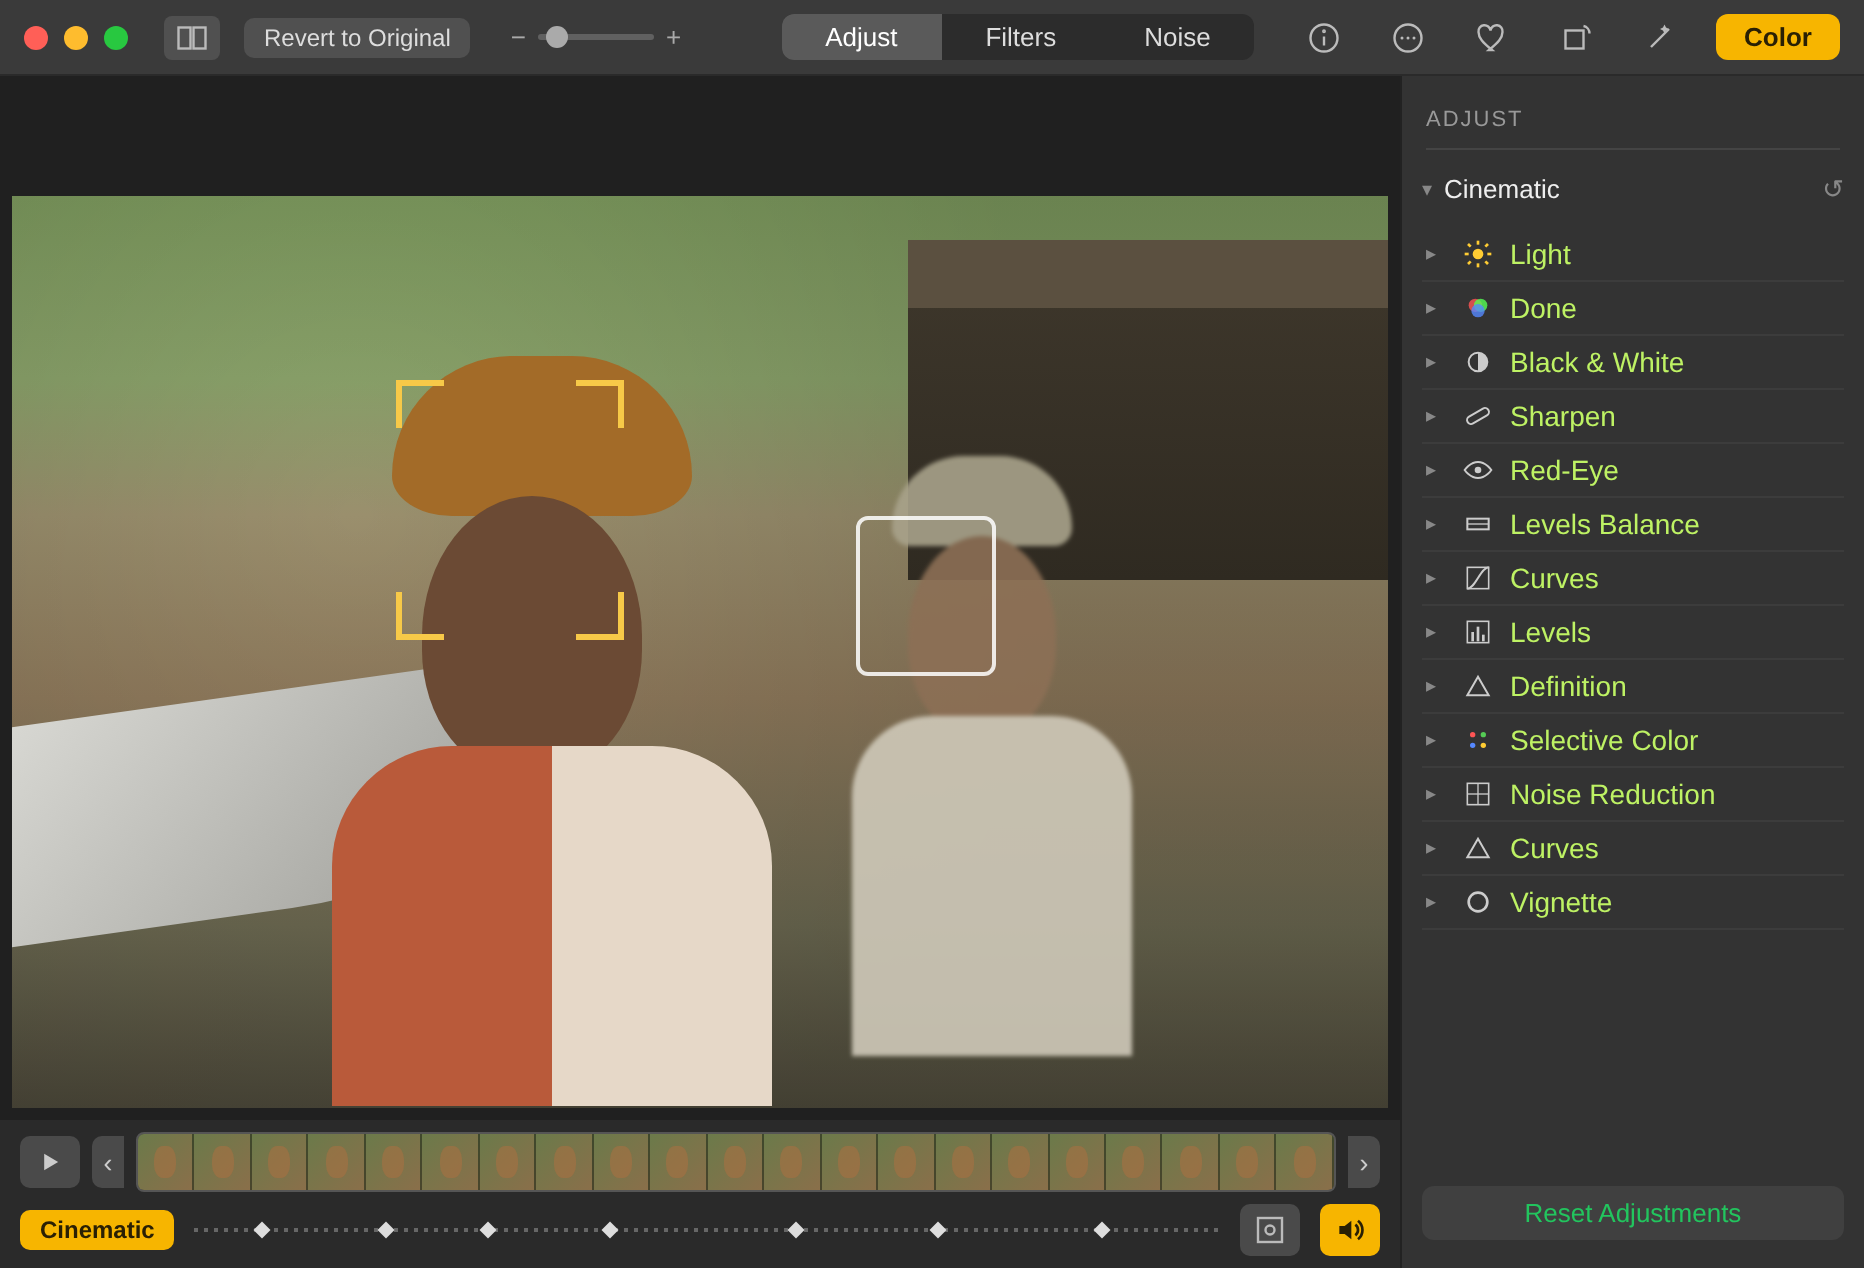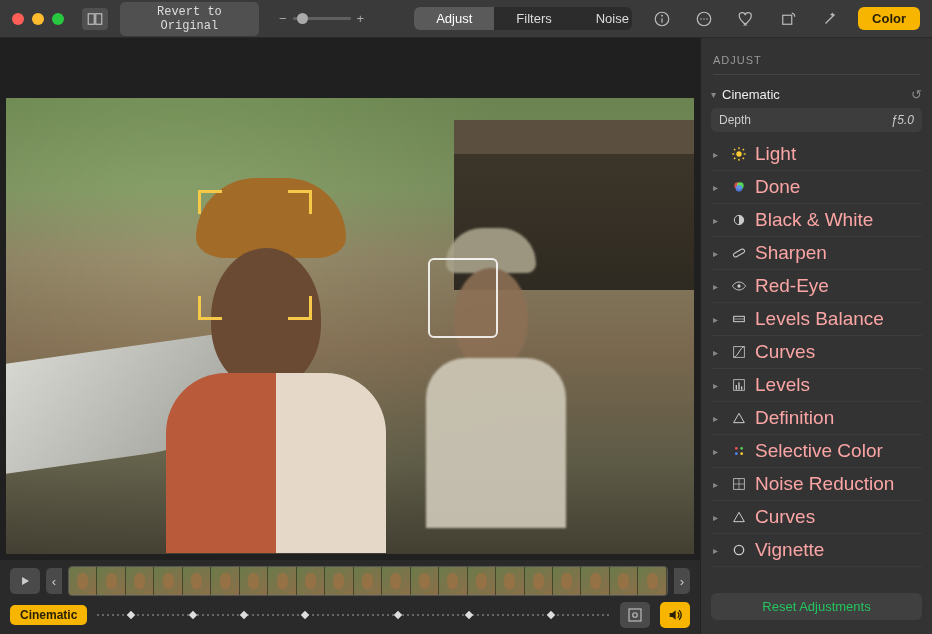--- a/index.html
+++ b/index.html
@@ -27,21 +27,21 @@
     .tl.red { background: #ff5f57; }
     .tl.yellow { background: #febc2e; }
     .tl.green { background: #28c840; }
     .tool-icon {
       width: 28px; height: 22px; display: flex; align-items: center; justify-content: center;
       border-radius: 4px; color: #bbb;
     }
     .tool-icon.box { background: #505050; }
     .revert-btn {
       background: #505050; color: #ddd; border-radius: 5px; padding: 3px 10px;
-      font-size: 12px; margin-left: 4px; border: none; font-family: Liberation Mono, monospace;
+      font-size: 12px; margin-left: 4px; border: none;
     }
     .zoom-ctrl { display: flex; align-items: center; gap: 6px; margin: 0 12px; color: #aaa; }
     .zoom-track { width: 58px; height: 3px; background: #606060; border-radius: 2px; position: relative; }
     .zoom-thumb { position: absolute; left: 4px; top: -4px; width: 11px; height: 11px; border-radius: 50%; background: #aaa; }
     .seg-tabs {
       display: flex; background: #2c2c2c; border-radius: 6px; overflow: hidden; margin-left: 30px;
     }
     .seg-tab {
       padding: 4px 22px; font-size: 13px; color: #ddd; cursor: pointer;
     }
@@ -119,21 +119,21 @@
     .sb-title { font-size:11px; letter-spacing:1px; color:#999; margin: 6px 2px 6px 2px; border-bottom:1px solid #444; padding-bottom:8px; }
     .cine-sec { margin-bottom: 6px; }
     .cine-head { display:flex; align-items:center; gap:6px; color:#eee; font-size:13px; padding: 6px 0; }
     .cine-reset { margin-left:auto; color:#888; }
     .depth-row { display:flex; align-items:center; background:#3d3d3d; border-radius:5px; padding:5px 8px; font-size:12px; color:#ccc; }
     .depth-row .val { margin-left:auto; font-style: italic;}
     .adj-list { display:flex; flex-direction:column; }
     .adj-item { display:flex; align-items:center; gap:8px; padding:5px 2px; border-bottom:1px solid #3c3c3c; cursor:pointer; }
     .adj-item .chev { color:#888; font-size:10px; width:10px; }
     .adj-item .ico { width:16px; height:16px; display:flex; align-items:center; justify-content:center; font-size:13px; }
-    .adj-item .lbl { color:#fca5a5; font-size:19px; }
+    .adj-item .lbl { color:#bef264; font-size:14px; }
     .reset-btn {
       margin-top:auto; background:#404040; color:#22c55e; border:none; border-radius:6px;
       padding:6px 8px; font-size:13px;
     }
 
     svg { display:block; }
     .ic { width:18px; height:18px; fill:none; stroke:#bbb; stroke-width:1.6; }
     .ic-fill { fill:#bbb; stroke:none; }
   </style>
 </head>
@@ -291,24 +291,20 @@
   </div>
 
   <div class="sidebar">
     <div class="sb-title">ADJUST</div>
     <div class="cine-sec">
       <div class="cine-head">
         <span style="font-size:10px;color:#888;">▾</span>
         <span>Cinematic</span>
         <span class="cine-reset">↺</span>
       </div>
-      <div class="depth-row">
-        <span>Depth</span>
-        <span class="val">ƒ5.0</span>
-      </div>
     </div>
     <div class="adj-list" id="adj-list">
         <div class="adj-item">
           <span class="chev">▸</span>
           <span class="ico">
             <svg viewBox="0 0 24 24" width="16" height="16">
               <circle cx="12" cy="12" r="4" fill="#ffcc33"></circle>
               <g stroke="#ffcc33" stroke-width="2">
                 <line x1="12" y1="2" x2="12" y2="5"></line>
                 <line x1="12" y1="19" x2="12" y2="22"></line>

